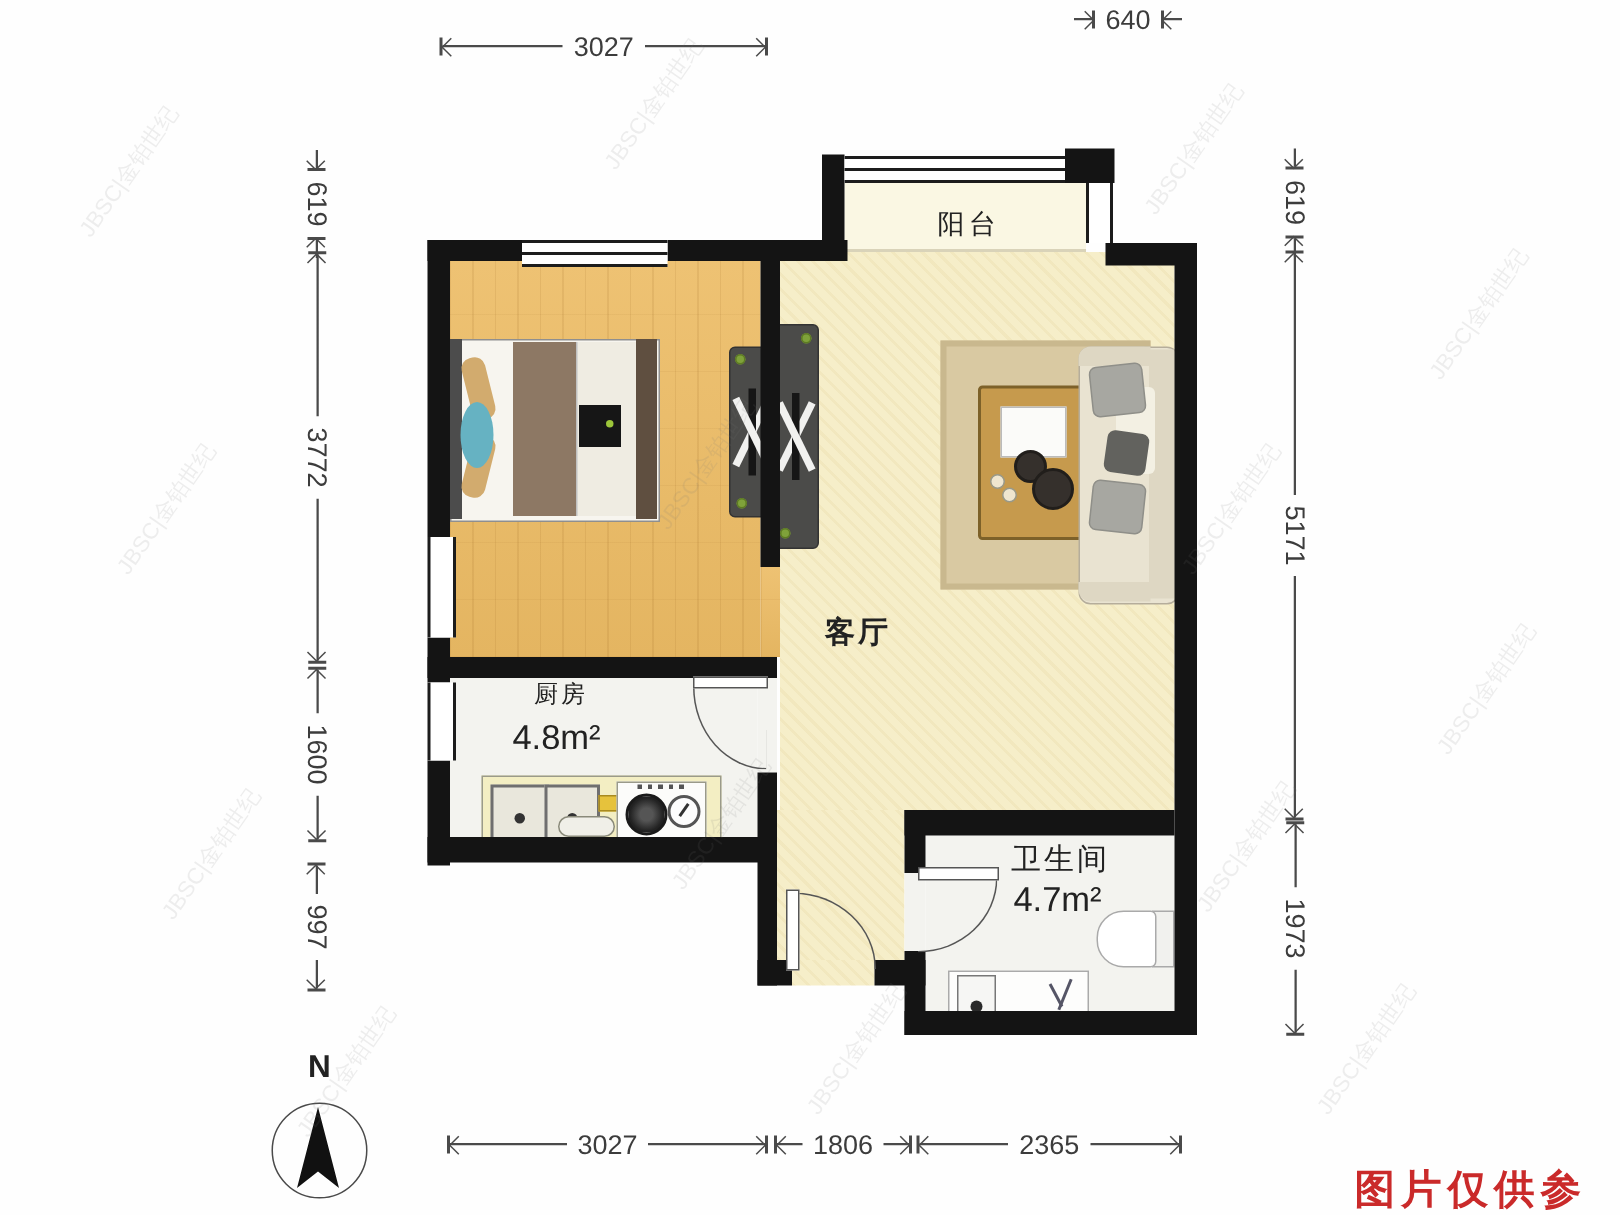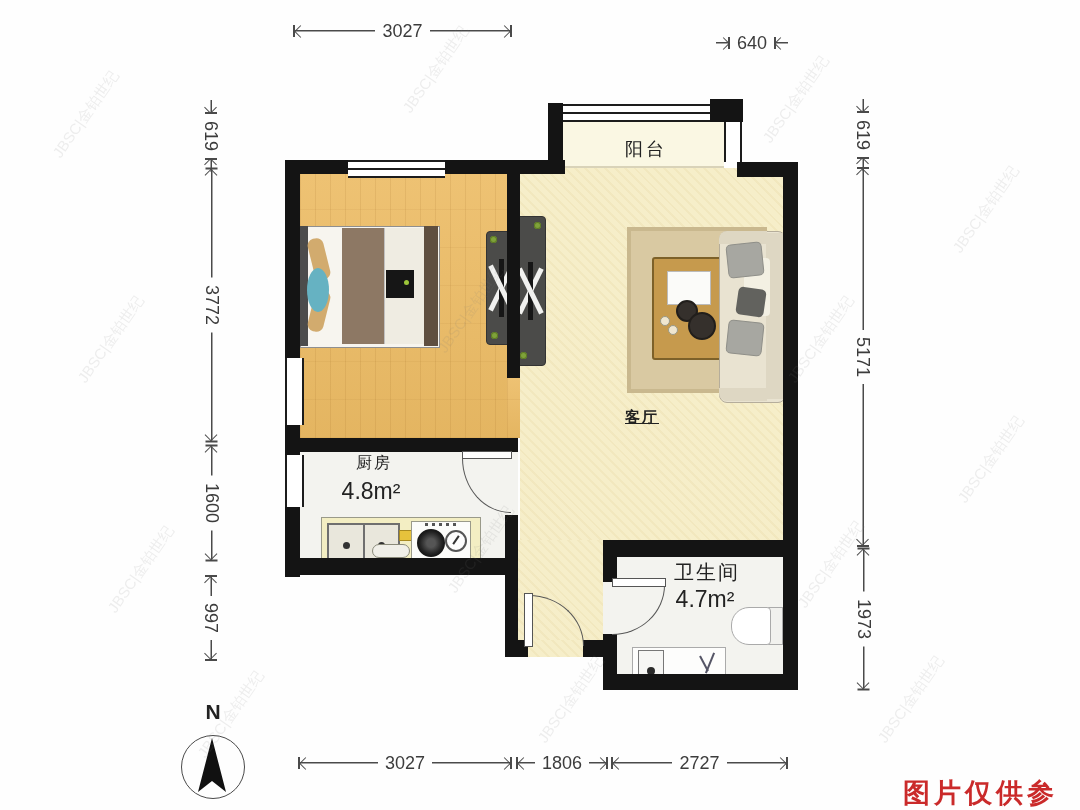--- a/index.html
+++ b/index.html
@@ -170,34 +170,34 @@
   <div class="fur" style="left:731px;top:607px;width:38px;height:36px;background:#fff;border:1px solid #aaa;border-radius:18px 4px 4px 18px;"></div>
   <div class="fur" style="left:632px;top:647px;width:92px;height:33px;background:#fdfdfc;border:1px solid #aaa;">
     <span style="position:absolute;left:5px;top:2px;width:24px;height:27px;border:1.5px solid #777;background:#f6f6f4;">
       <span style="position:absolute;left:8px;bottom:3px;width:8px;height:8px;background:#2a2a2a;border-radius:50%;"></span>
     </span>
     <span style="position:absolute;right:14px;top:4px;width:2px;height:22px;background:#556;transform:rotate(22deg);"></span>
     <span style="position:absolute;right:20px;top:7px;width:2px;height:17px;background:#556;transform:rotate(-28deg);"></span>
   </div>
 
   <div class="room-label" style="left:646px;top:137px;font-size:18px;letter-spacing:3px;">阳台</div>
-  <div class="room-label" style="left:642px;top:408px;font-size:15px;font-weight:700;letter-spacing:2px;text-decoration:underline;">客厅</div>
+  <div class="room-label" style="left:572px;top:408px;font-size:20px;font-weight:700;letter-spacing:2px;">客厅</div>
   <div class="room-label" style="left:374px;top:453px;font-size:16px;letter-spacing:2px;">厨房</div>
   <div class="room-label" style="left:371px;top:478px;font-size:23px;">4.8m²</div>
   <div class="room-label" style="left:707px;top:559px;font-size:20px;letter-spacing:2px;">卫生间</div>
   <div class="room-label" style="left:705px;top:586px;font-size:23px;">4.7m²</div>
 
   <div class="dimh" style="left:293px;top:20px;width:219px;">
     <span class="tick"></span>
       <span class="seg l"></span>
     <span class="lab">3027</span>
     <span class="seg r"></span>
       <span class="tick"></span>
   </div>
-  <div class="dimh" style="left:716px;top:32px;width:78px;">
+  <div class="dimh" style="left:716px;top:2px;width:78px;">
     <span class="stub sl"></span>
       <span class="tick"></span>
     <span class="lab">640</span>
     <span class="tick"></span>
       <span class="stub sr"></span>
   </div>
 
   <div class="dimh" style="left:298px;top:752px;width:214px;">
     <span class="tick"></span>
       <span class="seg l"></span>
@@ -208,21 +208,21 @@
   <div class="dimh" style="left:516px;top:752px;width:92px;">
     <span class="tick"></span>
       <span class="seg l"></span>
     <span class="lab">1806</span>
     <span class="seg r"></span>
       <span class="tick"></span>
   </div>
   <div class="dimh" style="left:611px;top:752px;width:177px;">
     <span class="tick"></span>
       <span class="seg l"></span>
-    <span class="lab">2727</span>
+    <span class="lab">2365</span>
     <span class="seg r"></span>
       <span class="tick"></span>
   </div>
 
   <div class="dimh dimv" style="left:173px;top:127px;width:76px;">
     <span class="stub sl"></span>
       <span class="tick"></span>
     <span class="lab">619</span>
     <span class="tick"></span>
       <span class="stub sr"></span>

